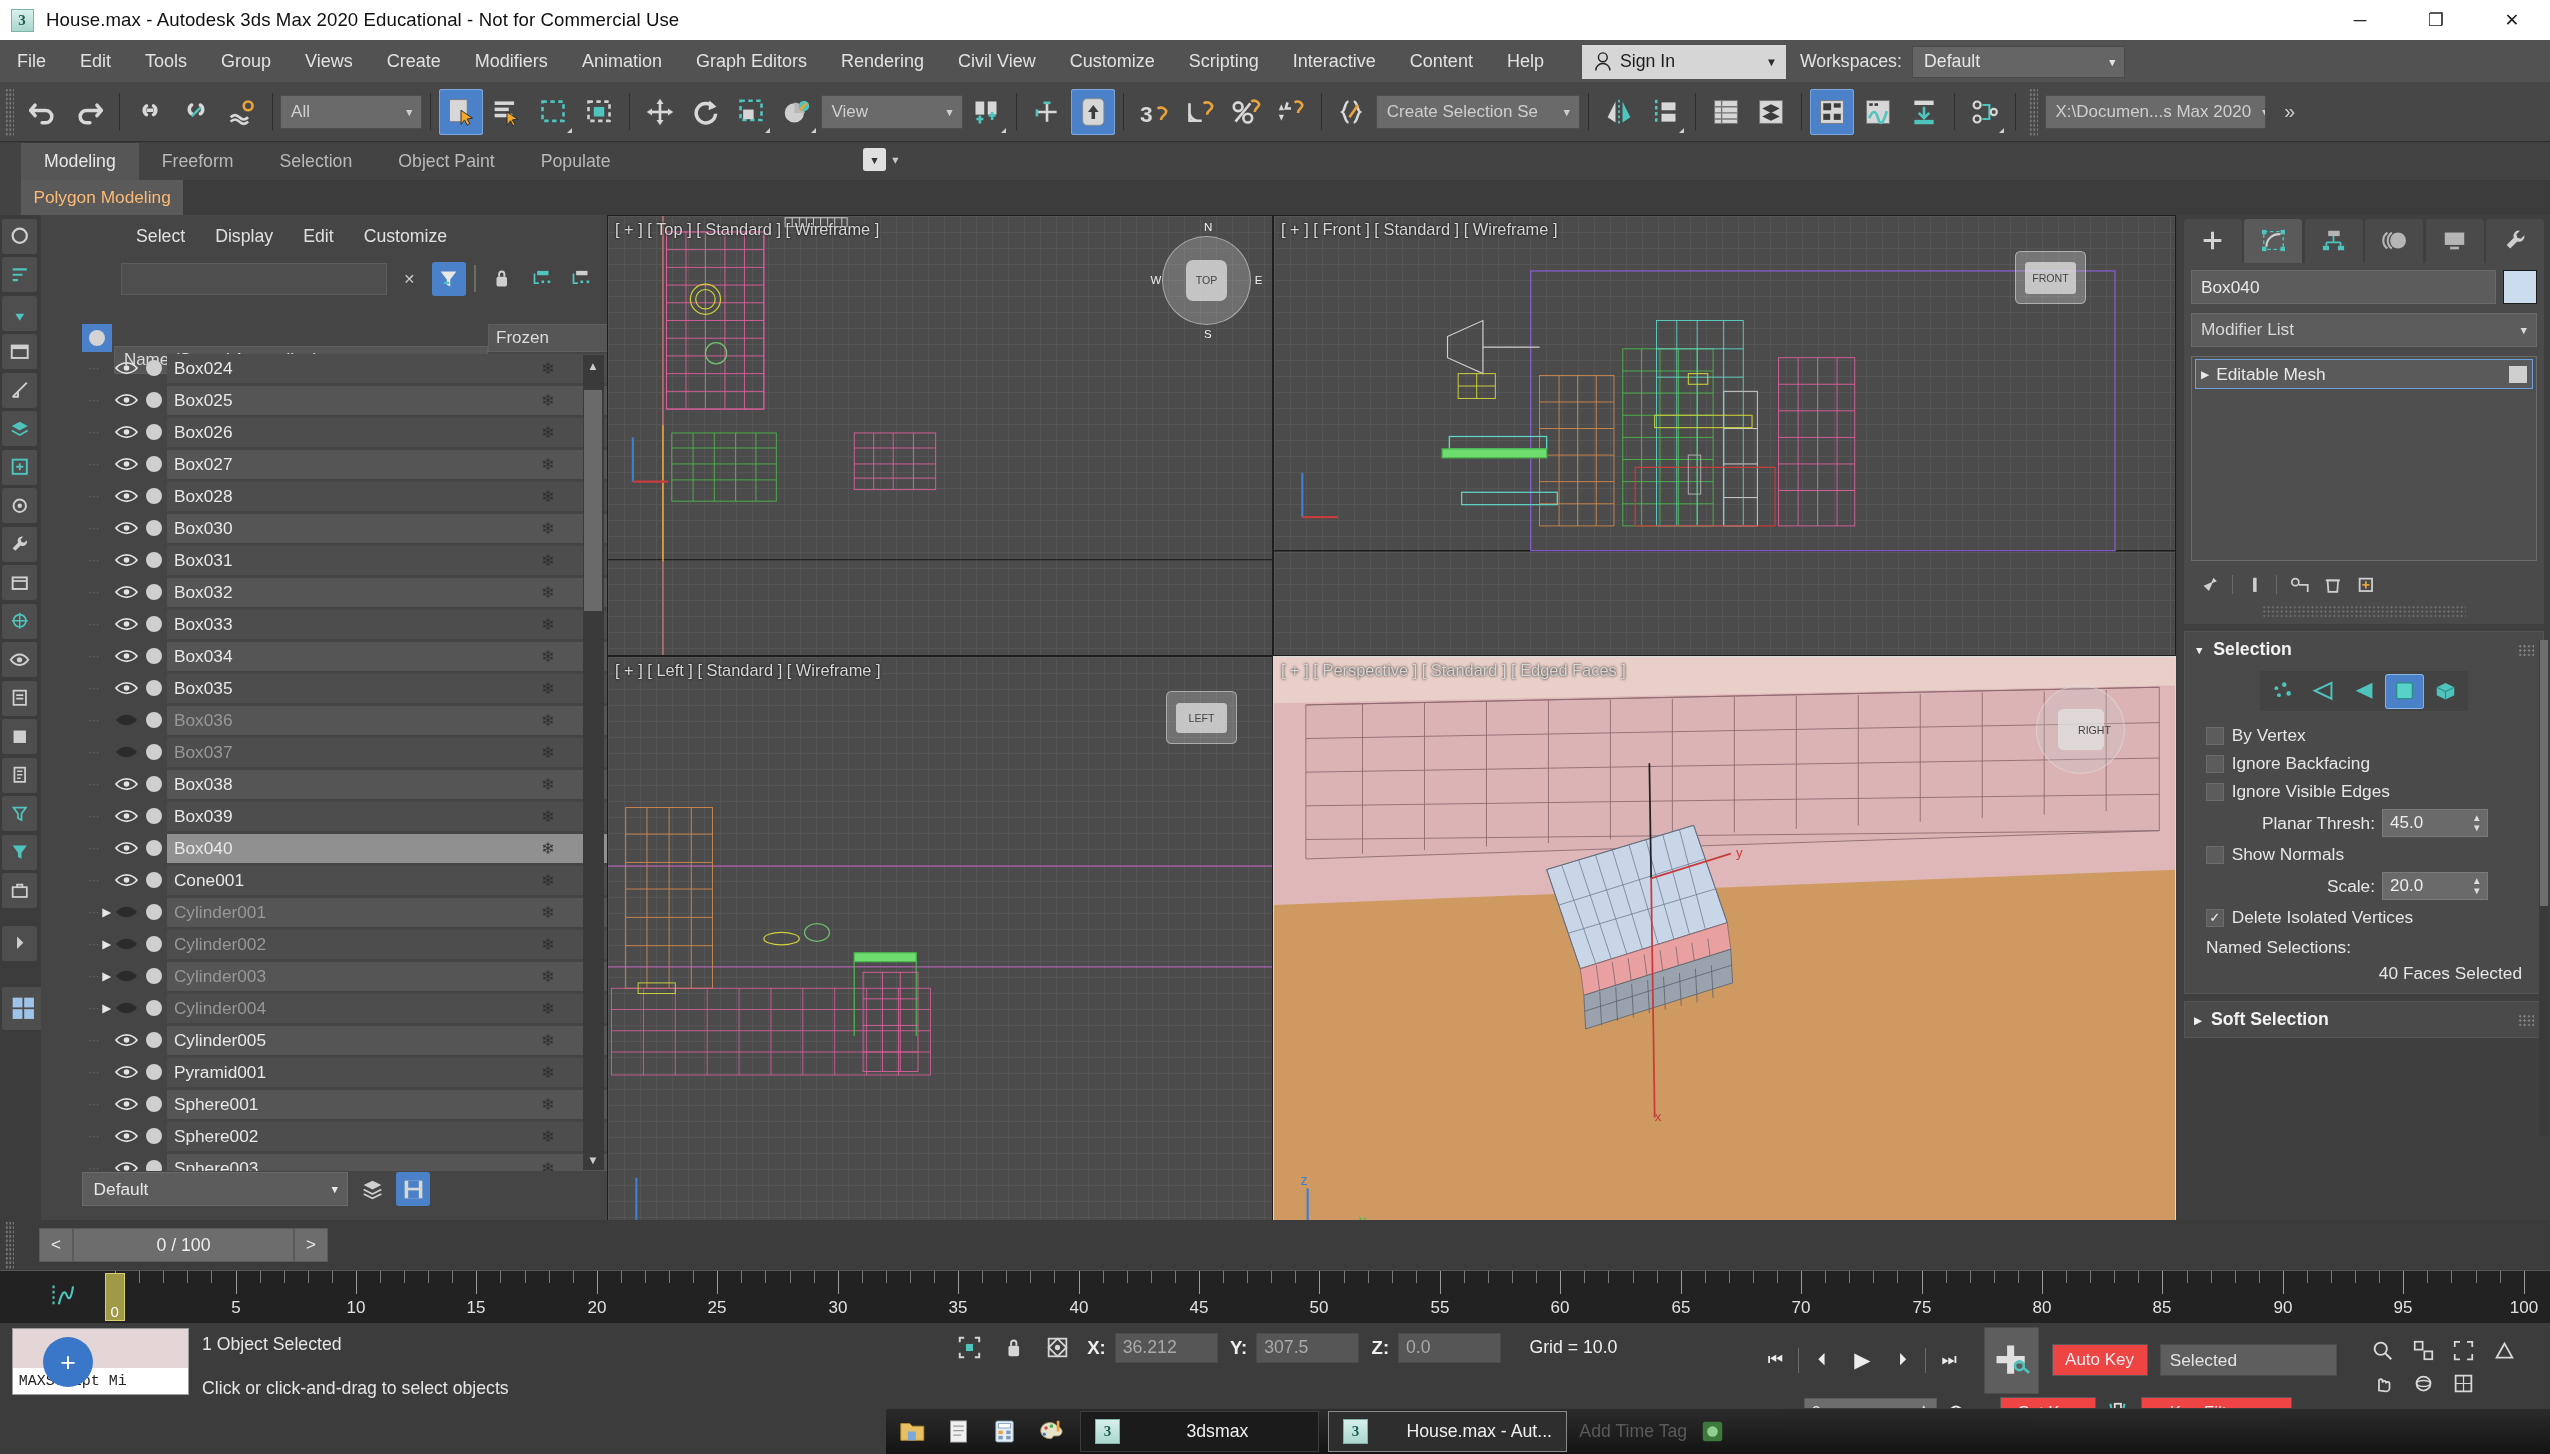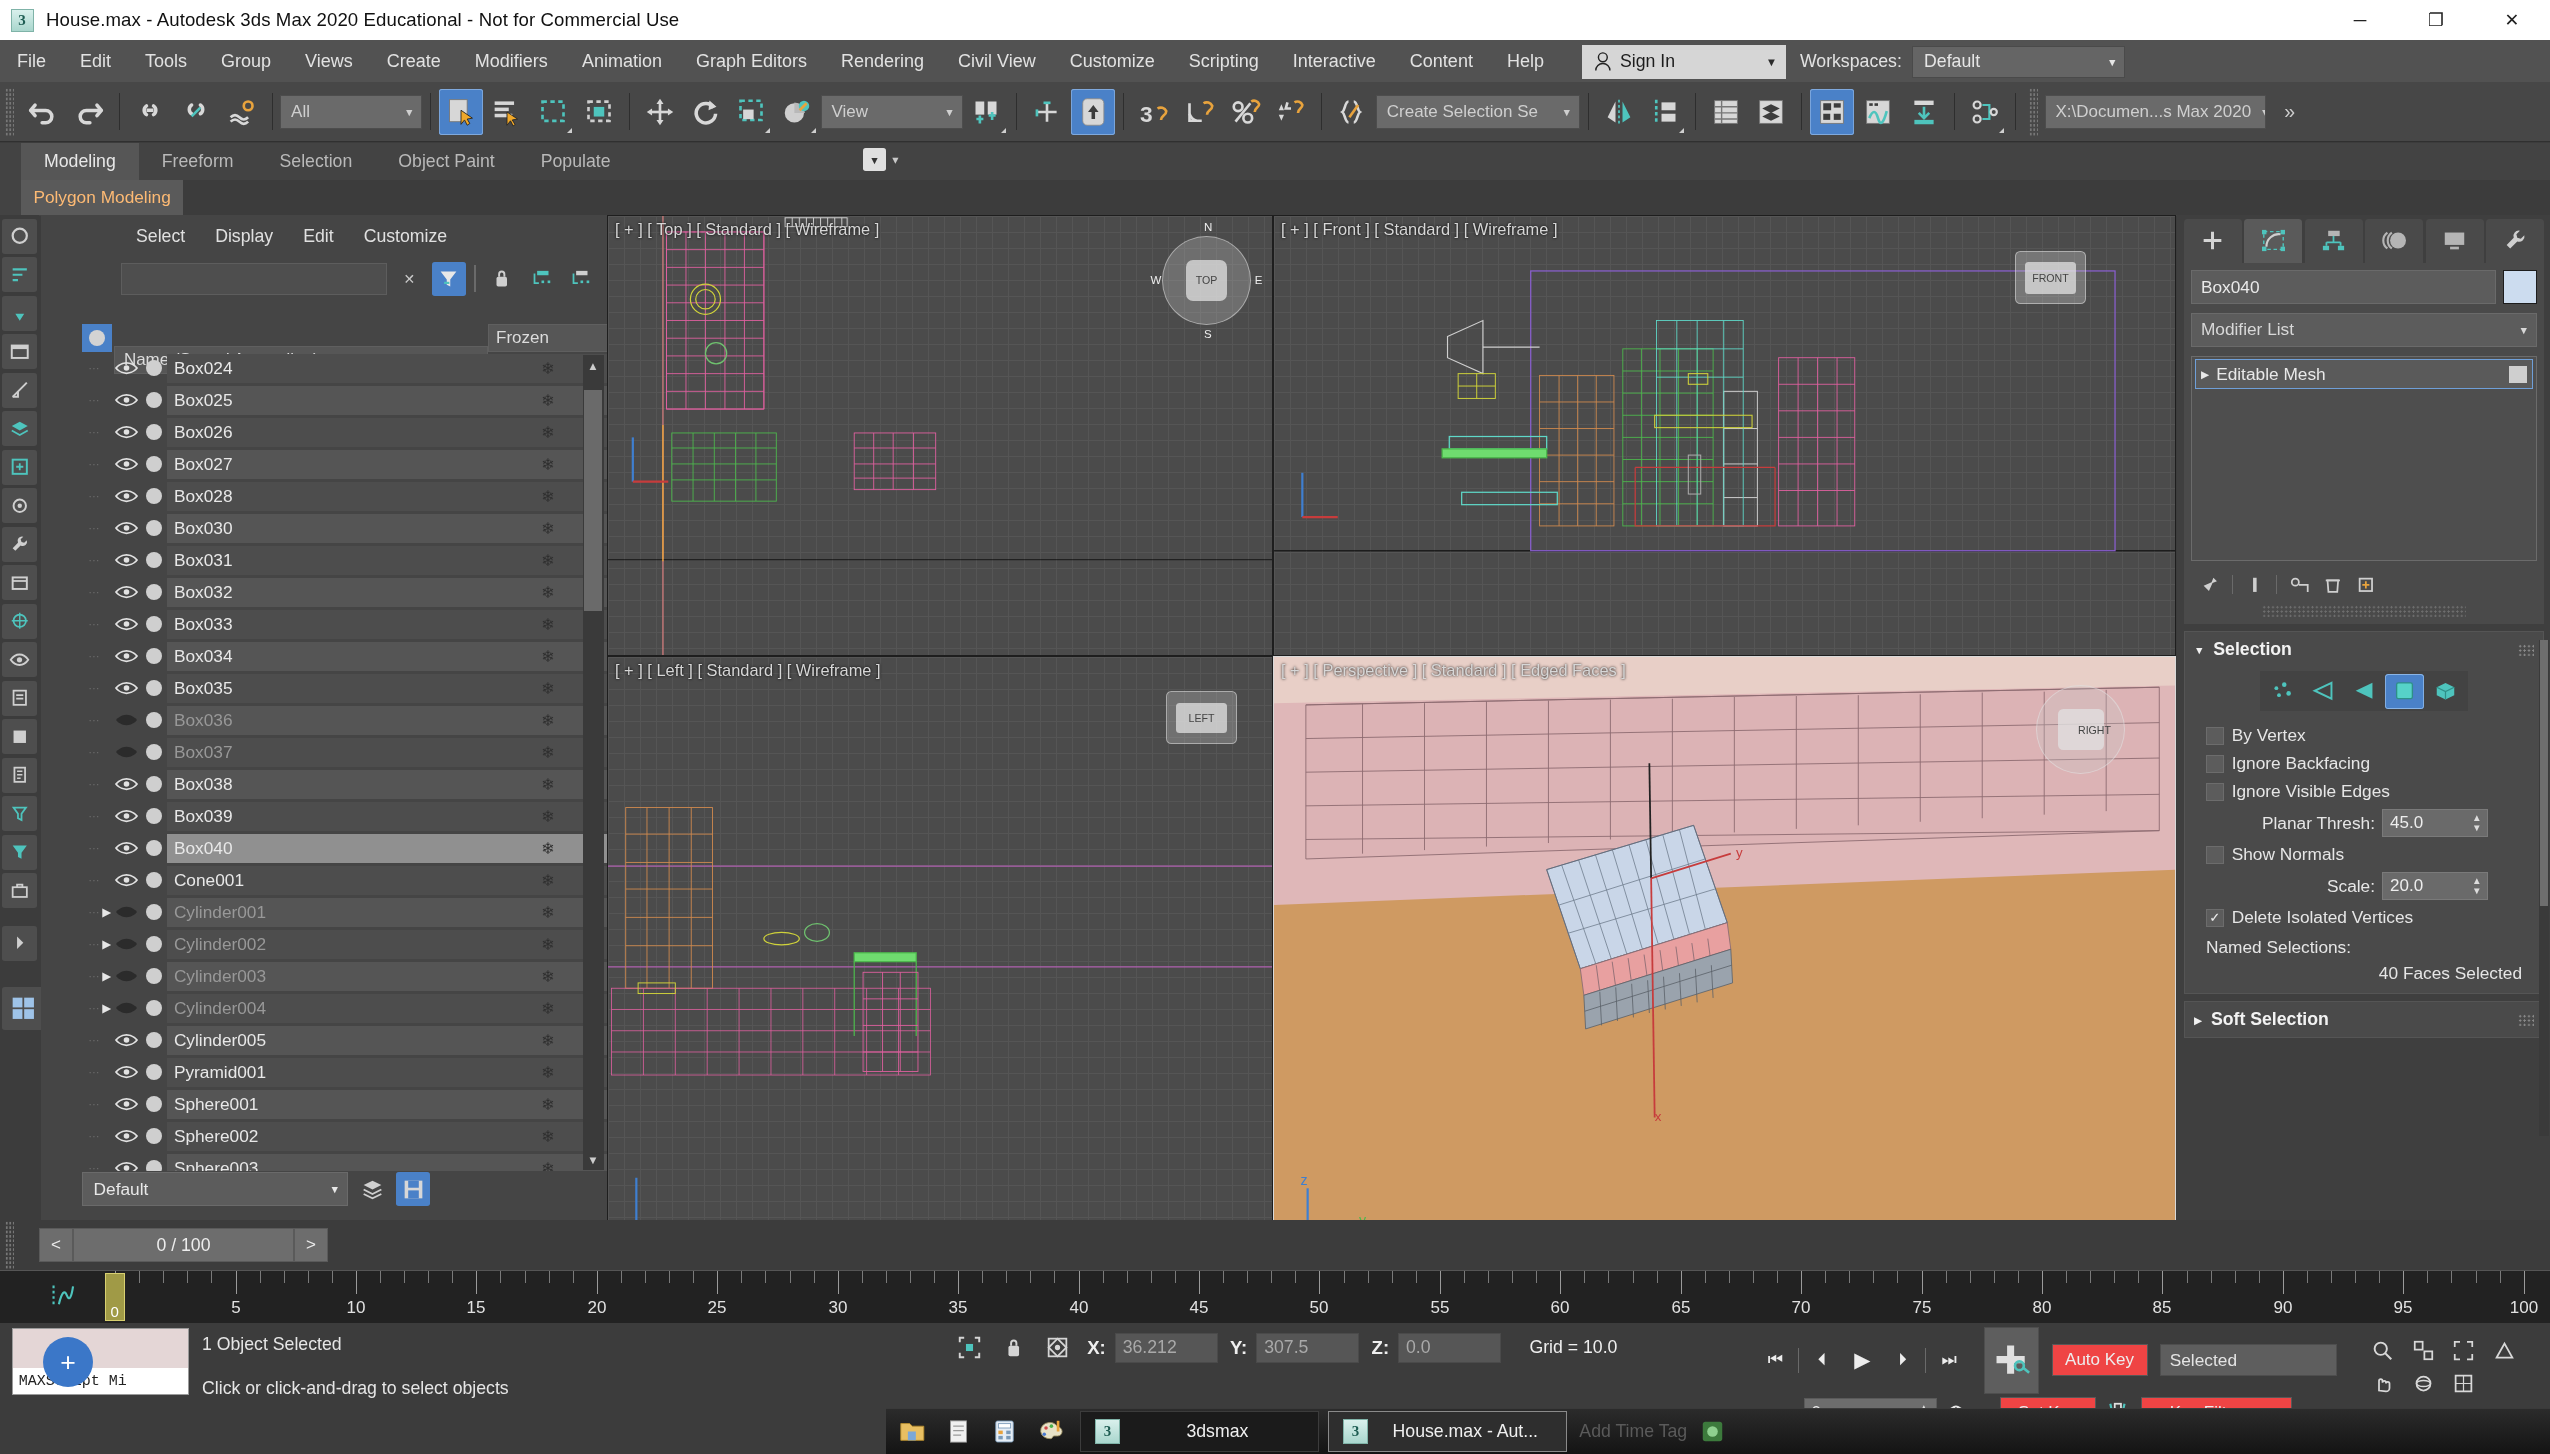--- a/index.html
+++ b/index.html
@@ -2152,21 +2152,21 @@
           <rect x="21" y="2" width="3" height="12" fill="#e8a33d"></rect>
         </svg>
     </div>
 
     <div class="tb-win">
       <span class="tb-max-ico">3</span>
       <span style="flex:1;text-align:center;">3dsmax</span>
     </div>
     <div class="tb-win active">
       <span class="tb-max-ico">3</span>
-      <span style="flex:1;text-align:center;">House.max - Aut...</span>
+      <span style="flex:1;text-align:right;">House.max - Aut...</span>
     </div>
     <span class="tb-ghost">Add Time Tag</span>
     <div class="tb-ico">
       <svg width="23" height="23" viewBox="0 0 26 26">
           <rect x="2" y="2" width="22" height="22" rx="3" fill="#3c7a3c"></rect>
           <circle cx="13" cy="13" r="6" fill="#8fd08f"></circle>
         </svg>
     </div>
   </div>
 

